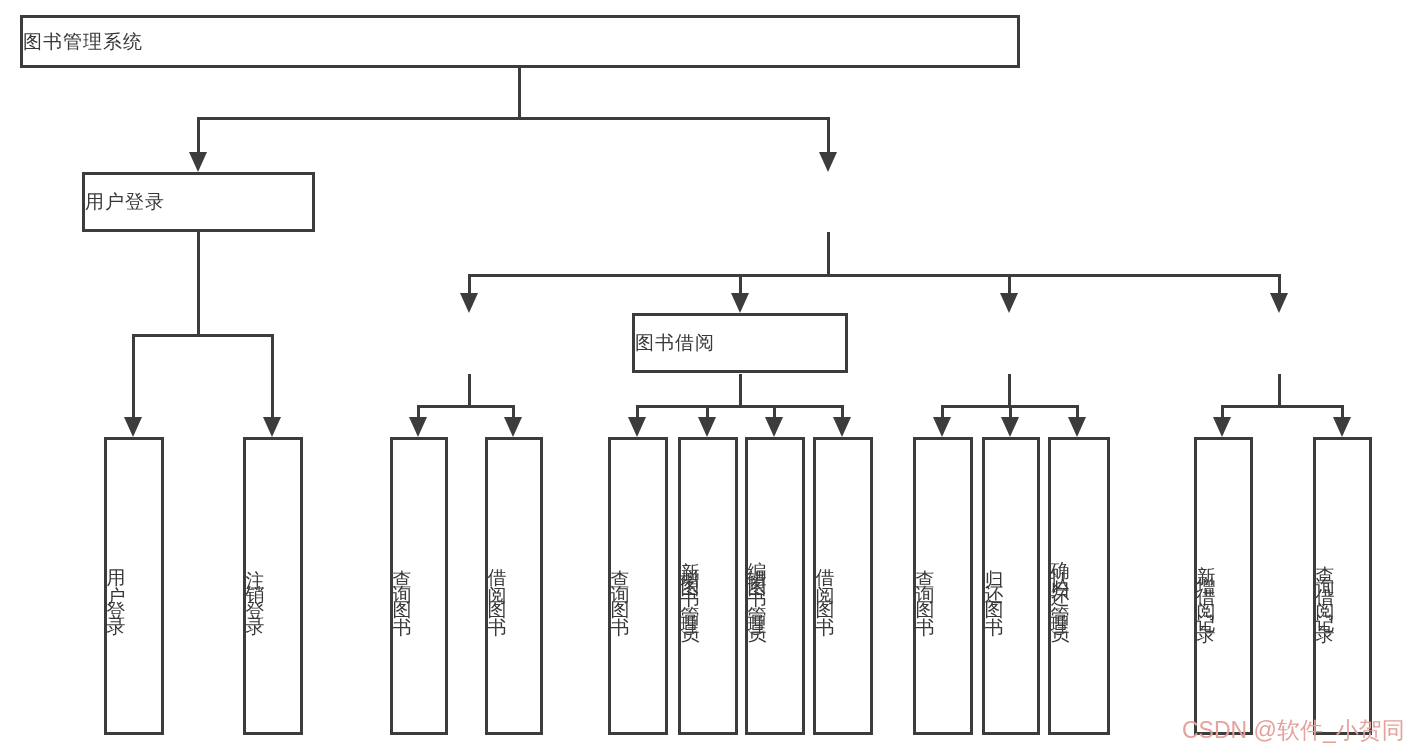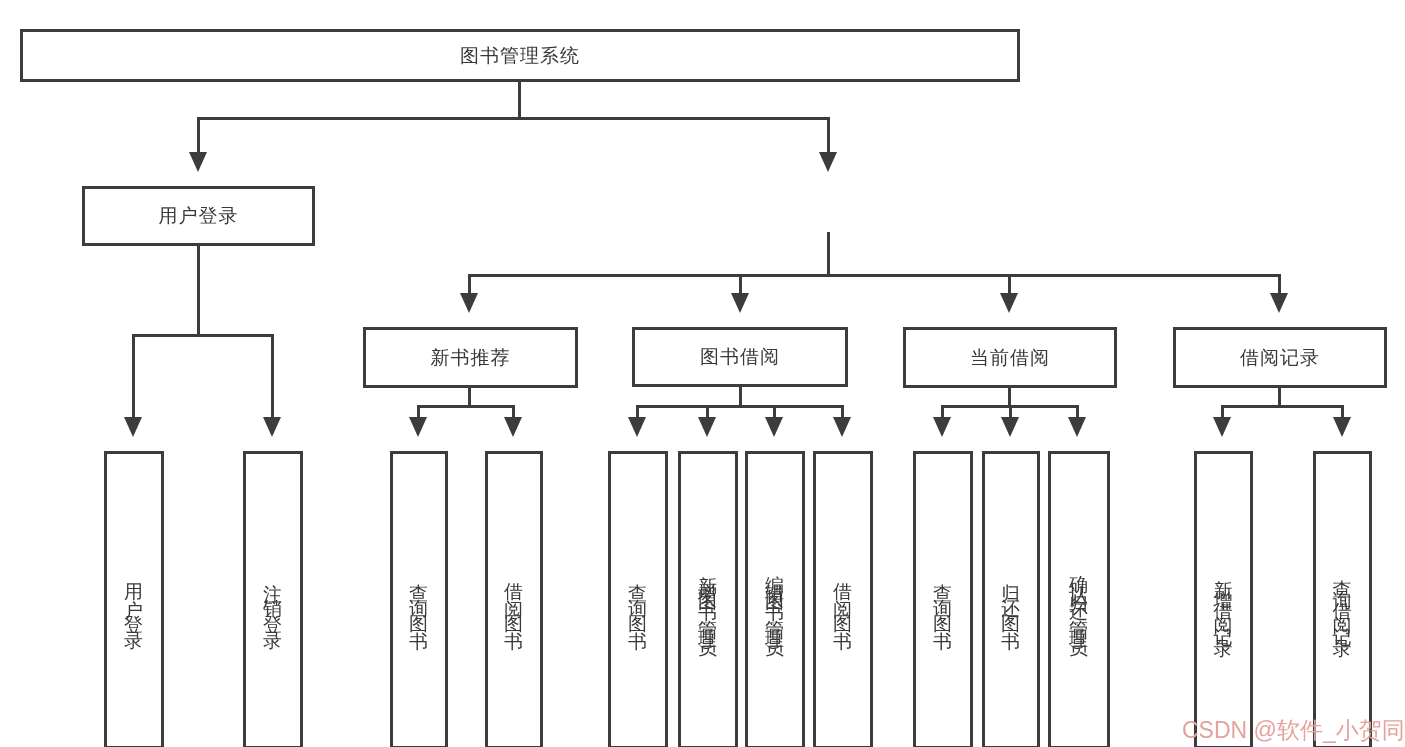--- a/index.html
+++ b/index.html
@@ -2,22 +2,22 @@
 <html><head>
 <meta charset="utf-8">
 <style>
   html,body{margin:0;padding:0;background:#ffffff;}
   .canvas{
     position:relative;width:1405px;height:747px;background:#ffffff;
     font-family:"Liberation Sans",sans-serif;overflow:hidden;
   }
   .node{
     position:absolute;background:#ffffff;border:3px solid #3c3c3c;
-    box-sizing:border-box;display:flex;align-items:center;justify-content:center;
-    color:#383838;font-size:19px;letter-spacing:1px;z-index:2;margin-top:14px;
+    box-sizing:border-box;display:flex;align-items:center;justify-content:flex-start;
+    color:#383838;font-size:19px;letter-spacing:1px;z-index:2;
   }
   .node .lbl{white-space:nowrap;}
   
   .v .lbl{
     writing-mode:vertical-rl;text-orientation:mixed;white-space:nowrap;
     letter-spacing:16px;line-height:1;
   }
   .v.ls6 .lbl{letter-spacing:12px;}
   .v.ls9 .lbl{letter-spacing:9px;}
   .vline,.hline{position:absolute;background:#3c3c3c;z-index:1;}
@@ -92,31 +92,22 @@
     </div>
 
   <div class="node" style="left:20px;top:15px;width:1000px;height:53px;">
     <span class="lbl">图书管理系统</span>
   </div>
 
   <div class="node" style="left:82px;top:172px;width:233px;height:60px;">
     <span class="lbl">用户登录</span>
   </div>
 
-  <div class="node" style="left:363px;top:313px;width:215px;height:61px;">
-    <span class="lbl">新书推荐</span>
-  </div>
   <div class="node" style="left:632px;top:313px;width:216px;height:60px;">
     <span class="lbl">图书借阅</span>
-  </div>
-  <div class="node" style="left:903px;top:313px;width:214px;height:61px;">
-    <span class="lbl">当前借阅</span>
-  </div>
-  <div class="node" style="left:1173px;top:313px;width:214px;height:61px;">
-    <span class="lbl">借阅记录</span>
   </div>
 
   <div class="node v" style="left:104px;top:437px;width:60px;height:298px;">
     <span class="lbl">用户登录</span>
   </div>
   <div class="node v" style="left:243px;top:437px;width:60px;height:298px;">
     <span class="lbl">注销登录</span>
   </div>
 
   <div class="node v" style="left:390px;top:437px;width:58px;height:298px;">

